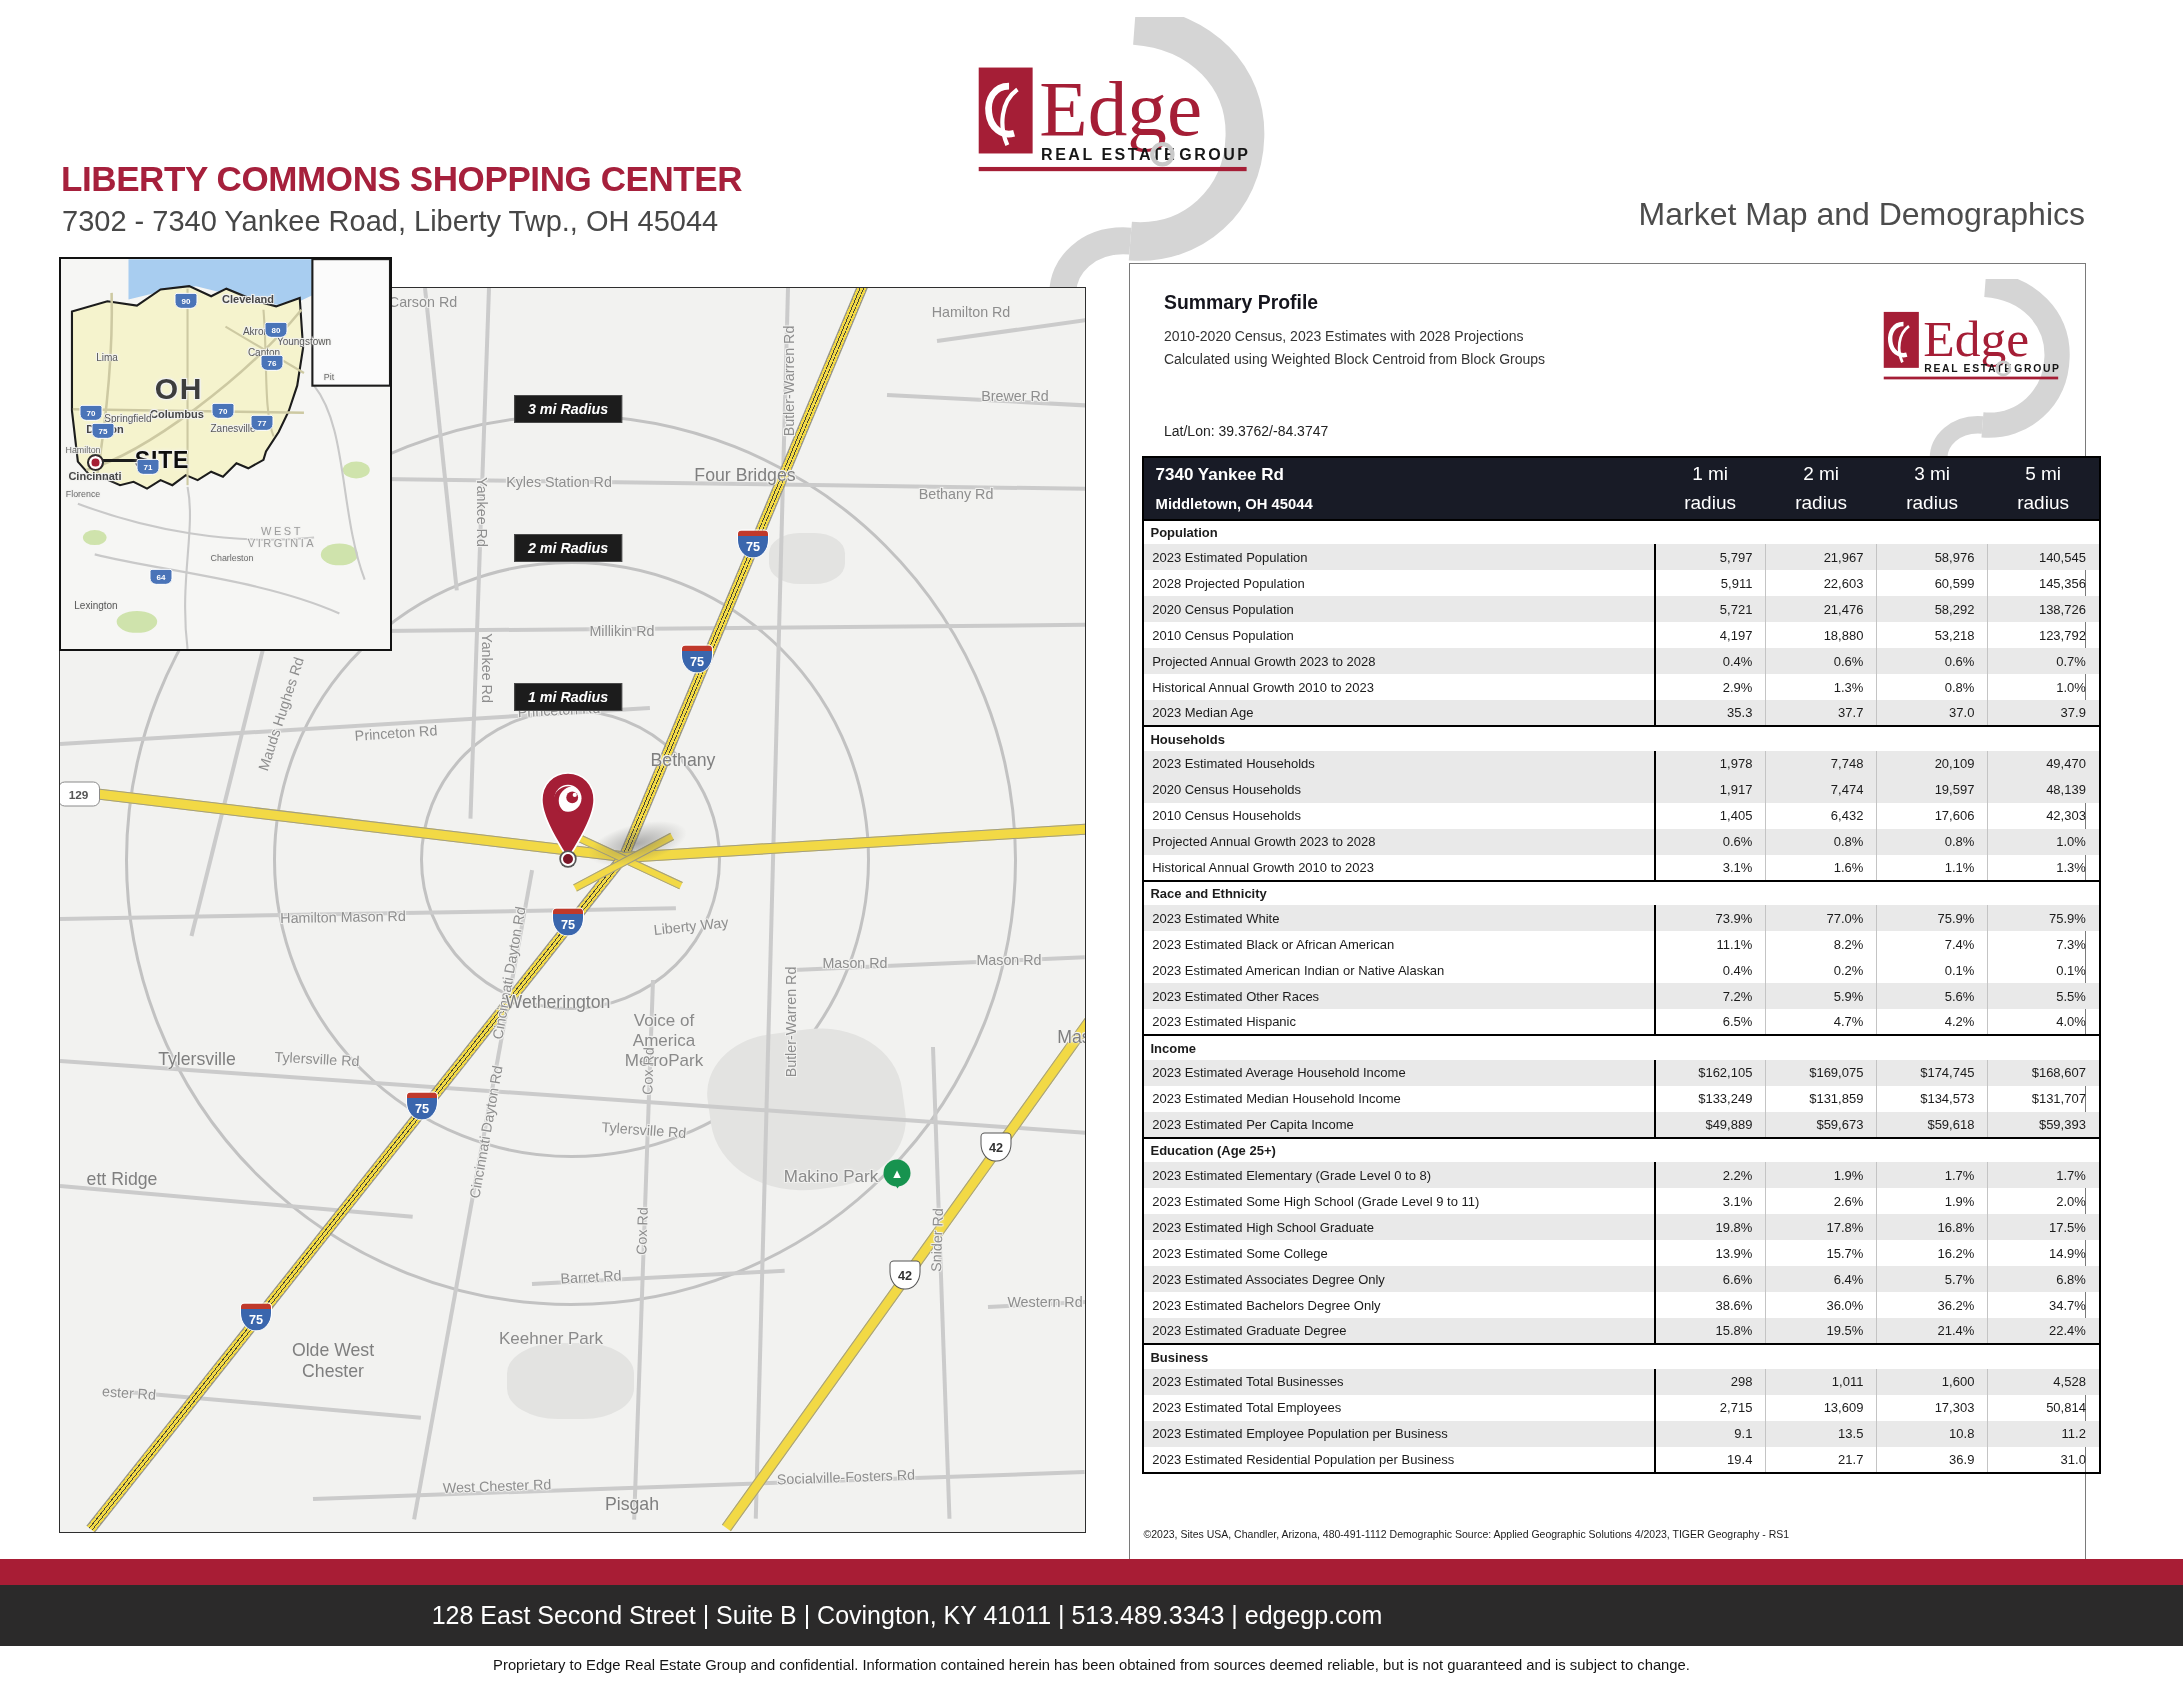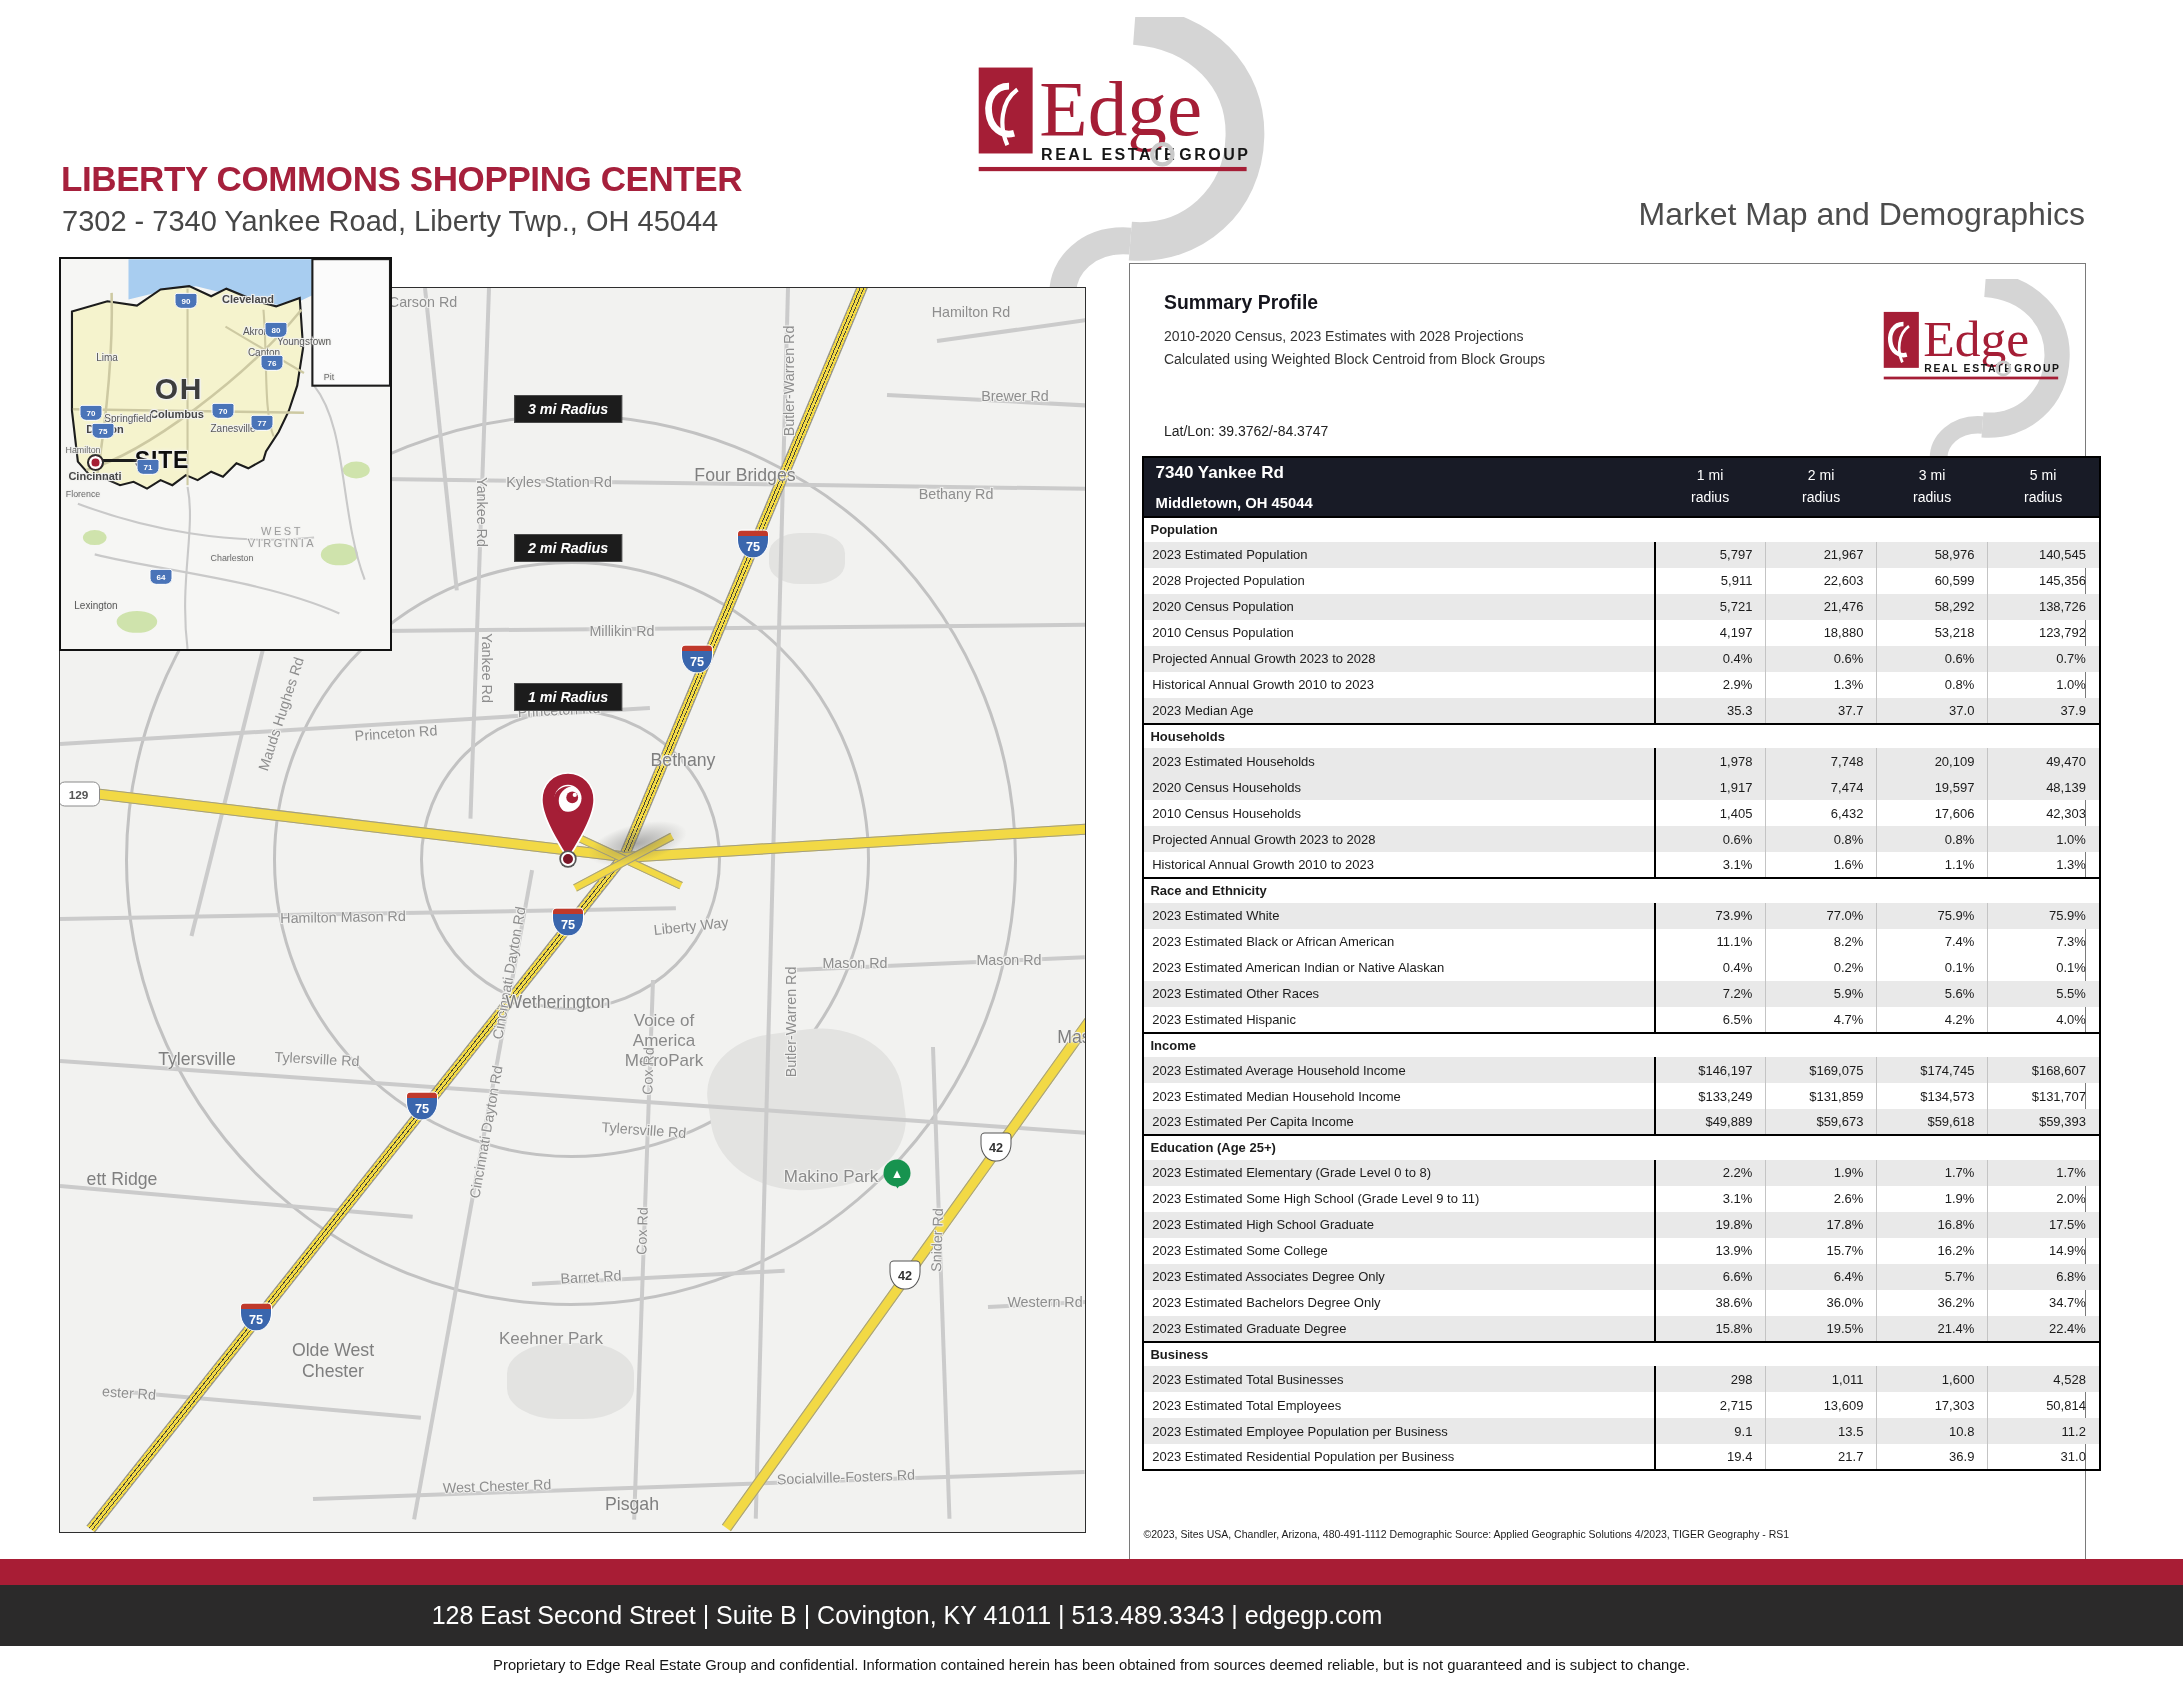--- a/index.html
+++ b/index.html
@@ -64,21 +64,21 @@
   .p-sub1{position:absolute;left:34px;top:64px;font-size:14px;color:#333;}
   .p-sub2{position:absolute;left:34px;top:87px;font-size:14px;color:#333;}
   .p-latlon{position:absolute;left:34px;top:159px;font-size:14px;color:#222;}
   .p-src{position:absolute;left:13.5px;top:1264px;font-size:10.5px;color:#1c1c1c;}
   table.demo{position:absolute;left:11.8px;top:192px;width:935px;border-collapse:collapse;
          border:2.5px solid #000;table-layout:fixed;}
   table.demo thead tr{background:#181b26;color:#fff;height:60px;}
   th.addr{text-align:left;padding-left:11.8px;width:498px;}
   th.addr .l1{font-size:17px;font-weight:bold;margin-bottom:11.8px;}
   th.addr .l2{font-size:14.8px;font-weight:bold;}
-  th.colh{width:109px;font-size:14px;font-weight:normal;line-height:1.55;text-align:center;vertical-align:middle;}
+  th.colh{width:109px;font-size:19px;font-weight:normal;line-height:1.55;text-align:center;vertical-align:middle;}
   table.demo tbody td{font-size:13px;color:#1b1b1b;}
   tr.sec{height:24.5px;border-top:2.5px solid #000;}
   tr.sec td{font-weight:bold;padding-left:6.7px;background:#fff;}
   tr.dr{height:26px;}
   tr.dr.odd{background:#e9e9e9;}
   td.lbl{padding-left:8.4px;border-right:2.1px solid #000;}
   td.val{text-align:right;padding-right:12.7px;border-left:0.8px solid #c4c4c4;}
   td.val:first-of-type{border-left:none;}
   
   .stripe{position:absolute;left:0;top:1559px;width:2183px;height:26px;background:#a81d35;}
@@ -417,21 +417,21 @@
             <td class="val">6.5%</td>
             <td class="val">4.7%</td>
             <td class="val">4.2%</td>
             <td class="val">4.0%</td>
           </tr>
           <tr class="sec">
             <td colspan="5">Income</td>
           </tr>
           <tr class="dr odd">
             <td class="lbl">2023 Estimated Average Household Income</td>
-            <td class="val">$146,197</td>
+            <td class="val">$162,105</td>
             <td class="val">$169,075</td>
             <td class="val">$174,745</td>
             <td class="val">$168,607</td>
           </tr>
           <tr class="dr even">
             <td class="lbl">2023 Estimated Median Household Income</td>
             <td class="val">$133,249</td>
             <td class="val">$131,859</td>
             <td class="val">$134,573</td>
             <td class="val">$131,707</td>

